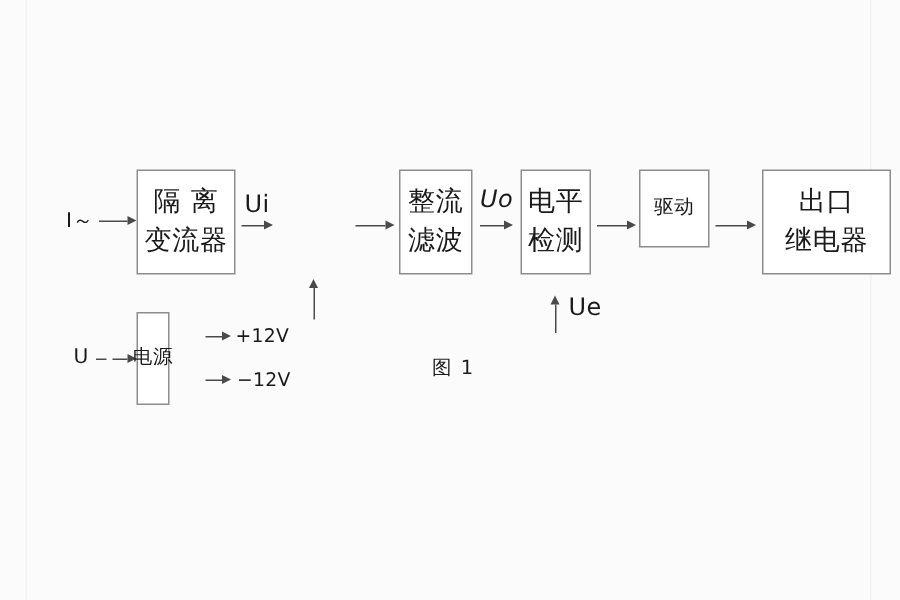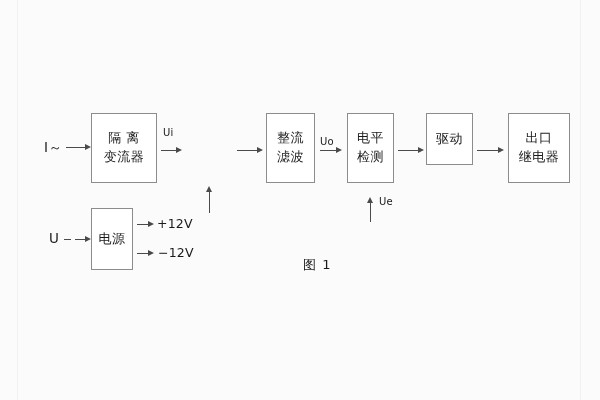--- a/index.html
+++ b/index.html
@@ -29,36 +29,36 @@
   .blk {
     position: absolute;
     box-sizing: border-box;
     border: 1px solid #8c8c8c;
     background: #ffffff;
     display: flex;
     flex-direction: column;
     align-items: center;
     justify-content: center;
     color: #1a1a1a;
-    font-size: 13px;
+    font-size: 18px;
     line-height: 1.45;
     letter-spacing: 0.5px;
     white-space: nowrap;
   }
   .blk .ln { display: block; }
   .blk.one-line { font-size: 13px; }
 
   .lbl {
     position: absolute;
     color: #1a1a1a;
     font-size: 13px;
     white-space: nowrap;
     line-height: 1;
   }
-  .lbl.sig { font-size: 10px; letter-spacing: 0.3px; }
+  .lbl.sig { font-size: 16px; letter-spacing: 0.3px; }
   .lbl.cap { font-size: 13px; letter-spacing: 1px; }
   .lbl.rail { font-size: 12.5px; letter-spacing: 0.2px; }
   .lbl.src  { font-size: 13.5px; letter-spacing: 0.5px; }
 
   
   .hline {
     position: absolute;
     height: 1px;
     background: #4a4a4a;
   }
@@ -110,65 +110,65 @@
 
 
   <div class="hline" style="left:237px; top:150px; width:20px;"></div>
   <div class="arrow-r" style="left:257px; top:147px;"></div>
 
   <div class="blk" style="left:266px; top:113px; width:49px; height:70px;">
     <span class="ln">整流</span>
     <span class="ln">滤波</span>
   </div>
 
-  <div class="lbl sig" style="left:320px; top:137px;">Uo</div>
+  <div class="lbl sig" style="left:320px; top:125px;font-style:italic;">Uo</div>
   <div class="hline" style="left:320px; top:150px; width:16px;"></div>
   <div class="arrow-r" style="left:336px; top:147px;"></div>
 
   <div class="blk" style="left:347px; top:113px; width:47px; height:70px;">
     <span class="ln">电平</span>
     <span class="ln">检测</span>
   </div>
 
   <div class="hline" style="left:398px; top:150px; width:20px;"></div>
   <div class="arrow-r" style="left:418px; top:147px;"></div>
 
   <div class="blk one-line" style="left:426px; top:113px; width:47px; height:52px;">
     <span class="ln">驱动</span>
   </div>
 
   <div class="hline" style="left:477px; top:150px; width:21px;"></div>
   <div class="arrow-r" style="left:498px; top:147px;"></div>
 
-  <div class="blk" style="left:508px; top:113px; width:62px; height:70px;">
+  <div class="blk" style="left:508px; top:113px; width:86px; height:70px;">
     <span class="ln">出口</span>
     <span class="ln">继电器</span>
   </div>
 
   <div class="lbl src" style="left:49px; top:232px;">U</div>
   <div class="dash" style="left:64px; top:239px; width:7px;"></div>
   <div class="dash" style="left:75px; top:239px; width:10px;"></div>
   <div class="arrow-r" style="left:85px; top:236px;"></div>
 
-  <div class="blk one-line" style="left:91px; top:208px; width:42px; height:62px;">
+  <div class="blk one-line" style="left:91px; top:208px; width:22px; height:62px;">
     <span class="ln">电源</span>
   </div>
 
   <div class="hline" style="left:137px; top:224px; width:11px;"></div>
   <div class="arrow-r" style="left:148px; top:221px;"></div>
   <div class="lbl rail" style="left:157px; top:218px;">+12V</div>
 
   <div class="hline" style="left:137px; top:253px; width:11px;"></div>
   <div class="arrow-r" style="left:148px; top:250px;"></div>
   <div class="lbl rail" style="left:158px; top:247px;">−12V</div>
 
 
   <div class="vline" style="left:209px; top:192px; height:21px;"></div>
   <div class="arrow-u" style="left:206px; top:186px;"></div>
 
   <div class="vline" style="left:370px; top:203px; height:19px;"></div>
   <div class="arrow-u" style="left:367px; top:197px;"></div>
   <div class="lbl sig" style="left:379px; top:197px;">Ue</div>
 
 
-  <div class="lbl cap" style="left:288px; top:258px;margin-left:15px;">图 1</div>
+  <div class="lbl cap" style="left:288px; top:239px;">图 1</div>
 
 </div>
 
 </body></html>

